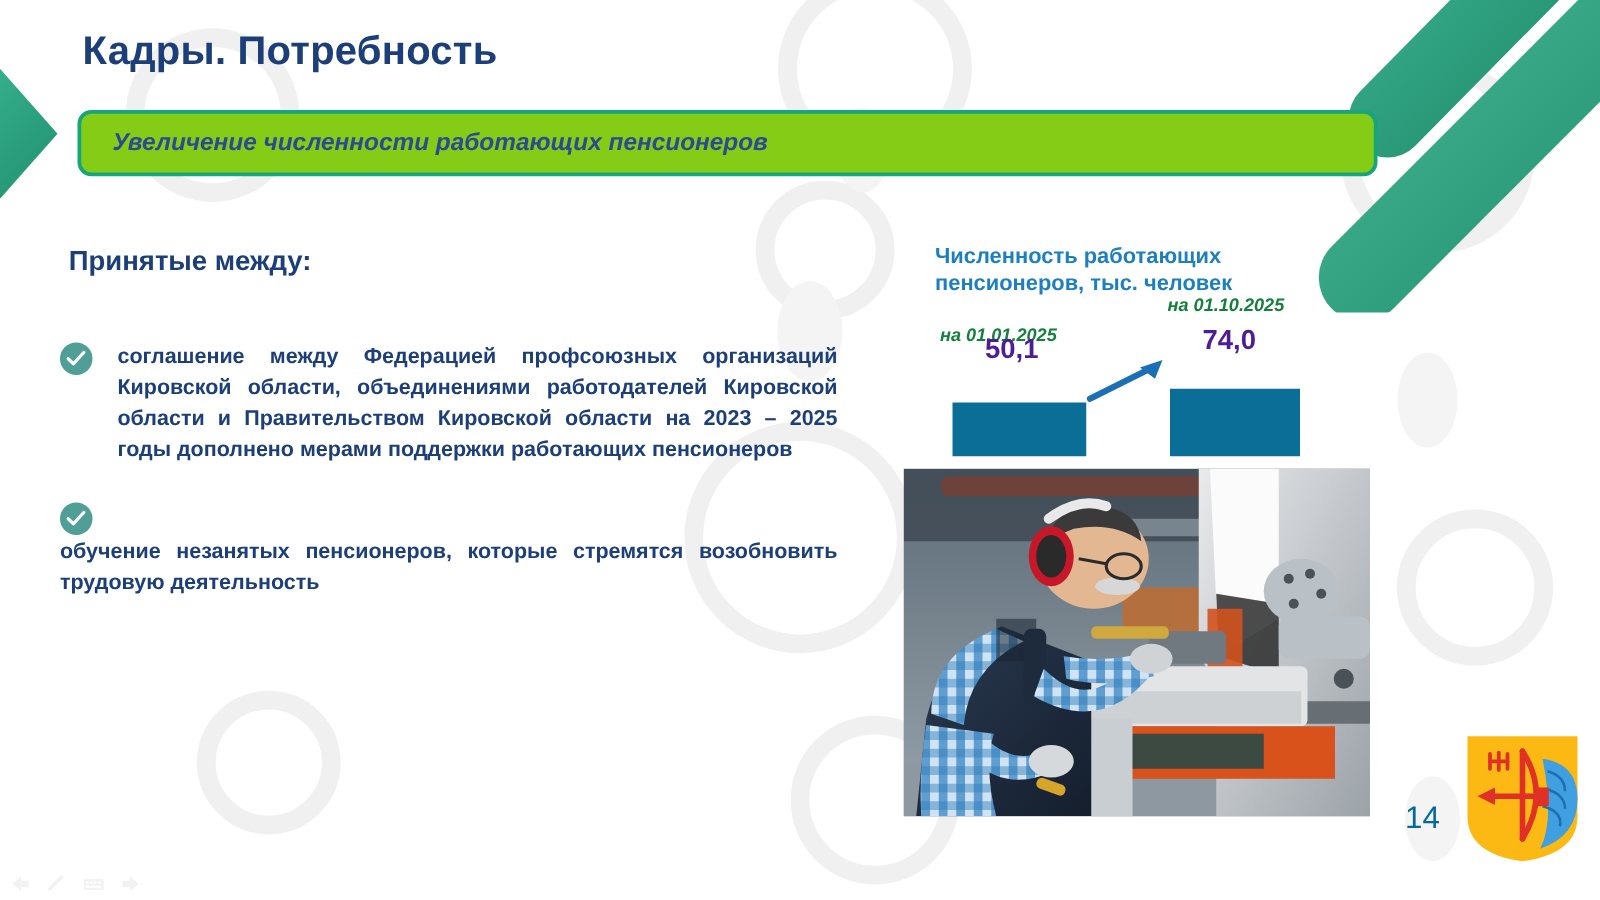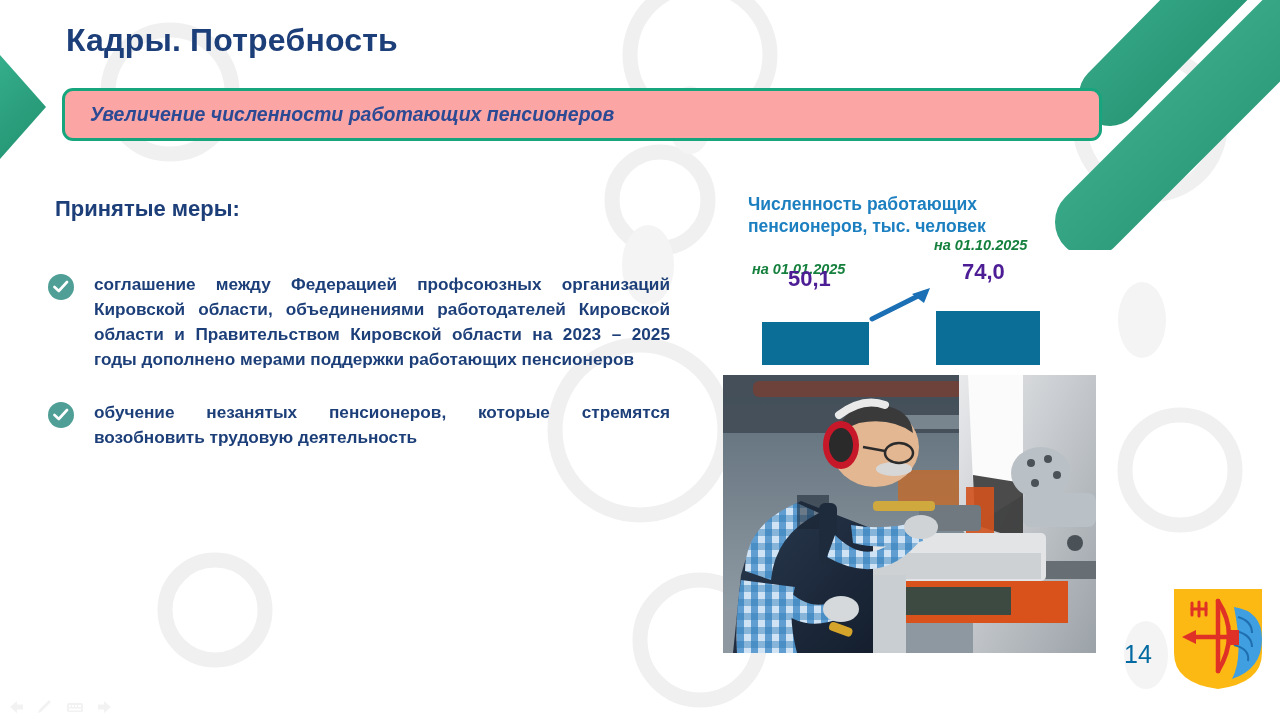--- a/index.html
+++ b/index.html
@@ -26,39 +26,39 @@
     position:absolute; left:66px; top:22px; z-index:3;
     font-size:32px; font-weight:bold; color:#1d3f79;
     letter-spacing:0.2px;
   }
 
   
   .subtitle-box {
     position:absolute; left:62px; top:88px; z-index:3;
     width:1040px; height:53px;
     border:3px solid #16a57d; border-radius:11px;
-    background:#fca5a5;
+    background:#84cc16;
     display:flex; align-items:center;
   }
   .subtitle-text {
     padding-left:25px;
     font-size:19.5px; font-weight:bold; font-style:italic;
     color:#2b4a93;
   }
 
   
   .measures-head {
     position:absolute; left:55px; top:196px; z-index:3;
     font-size:22px; font-weight:bold; color:#1d3f79;
   }
   .measures-head .colon { font-weight:bold; }
 
   .bullets { position:absolute; left:48px; top:272px; width:622px; z-index:3; }
   .bullet { display:flex; align-items:flex-start; margin-bottom:28px; }
-  .bullet:last-child { margin-bottom:0; }
+  .bullet:last-child { margin-bottom:0;flex-direction:column; }
   .check {
     flex:0 0 auto; width:26px; height:26px; border-radius:50%;
     background:#4f9f97; margin-right:20px; margin-top:2px;
     position:relative;
   }
   .check svg { position:absolute; left:5px; top:6px; }
   .bullet-text {
     font-size:17.2px; font-weight:bold; color:#1d3f79;
     line-height:1.45; text-align:justify; flex:1 1 auto;
     text-justify:inter-word;
@@ -157,21 +157,21 @@
   </g>
 </svg>
 
 <div class="title">Кадры. Потребность</div>
 
 <div class="subtitle-box">
   <div class="subtitle-text">Увеличение численности работающих пенсионеров</div>
 </div>
 
 <div class="measures-head">
-  <span>Принятые меры</span><span class="colon">:</span>
+  <span>Принятые между</span><span class="colon">:</span>
 </div>
 
 <div class="bullets">
 
 
   <div class="bullet">
     <div class="check">
       <svg width="16" height="14" viewBox="0 0 16 14">
         <path d="M1.5 7 L5.8 11 L14 2" fill="none" stroke="#ffffff" stroke-width="2.6" stroke-linecap="round" stroke-linejoin="round"></path>
       </svg>

